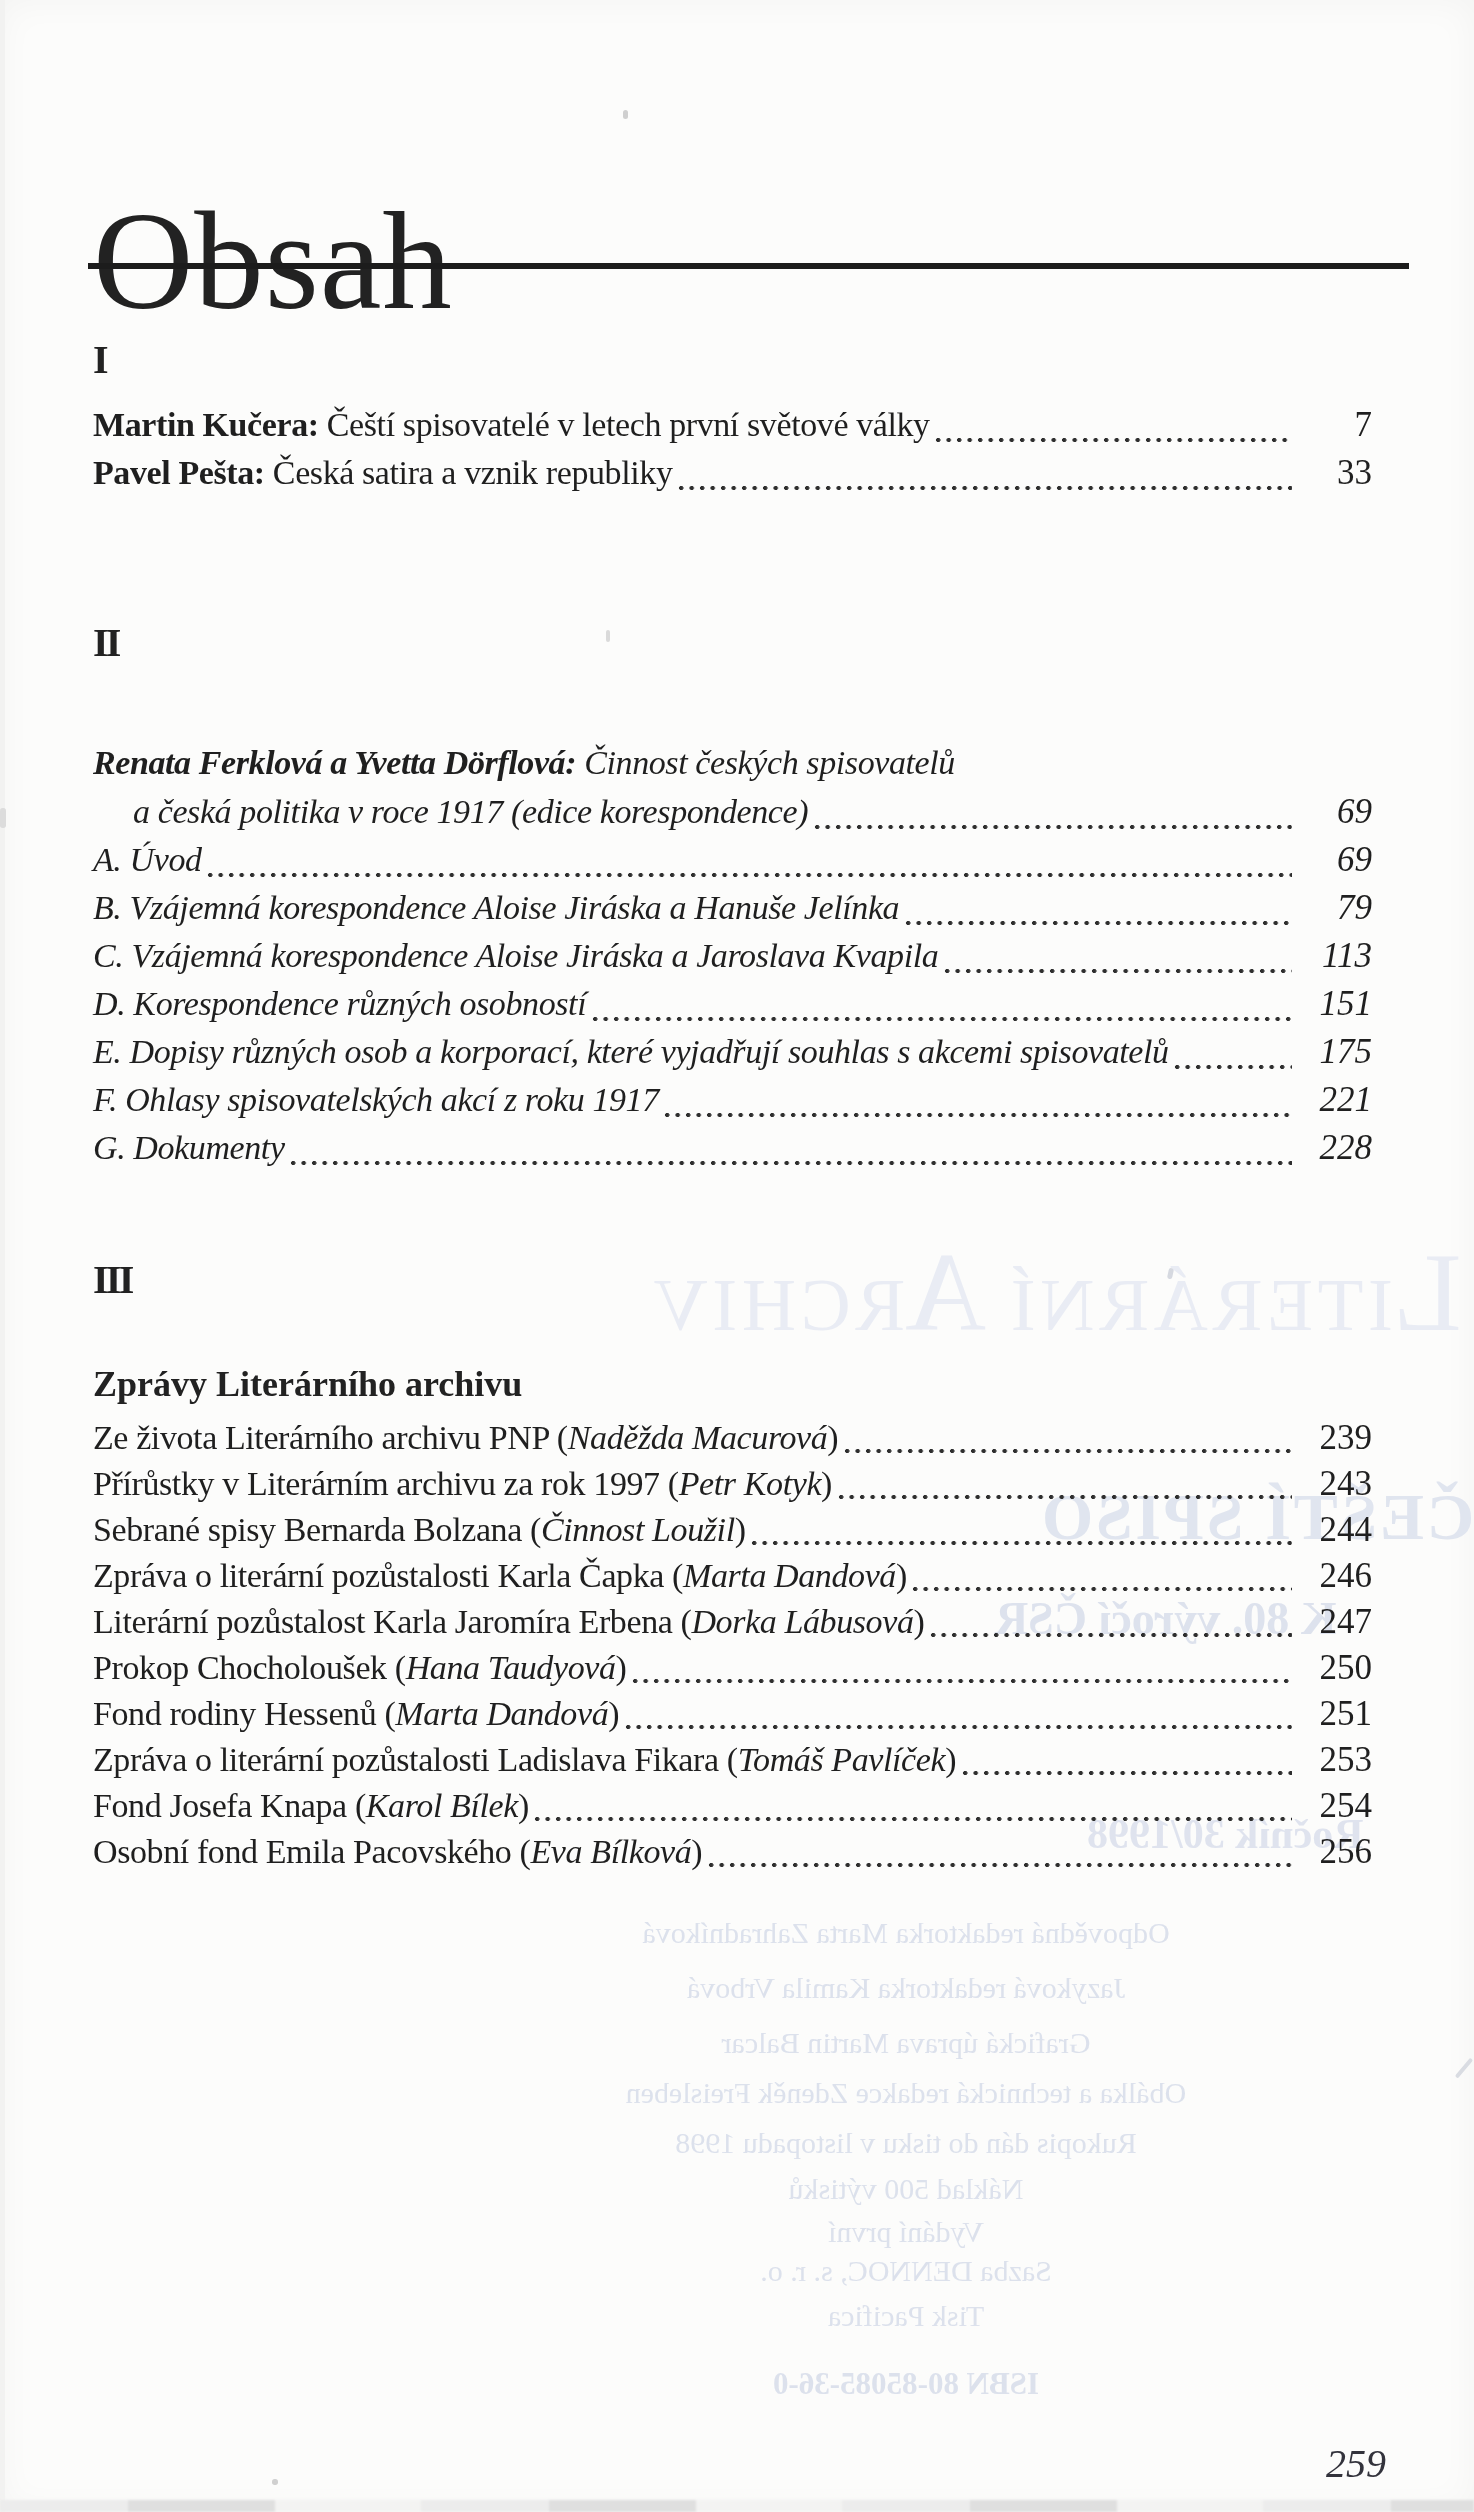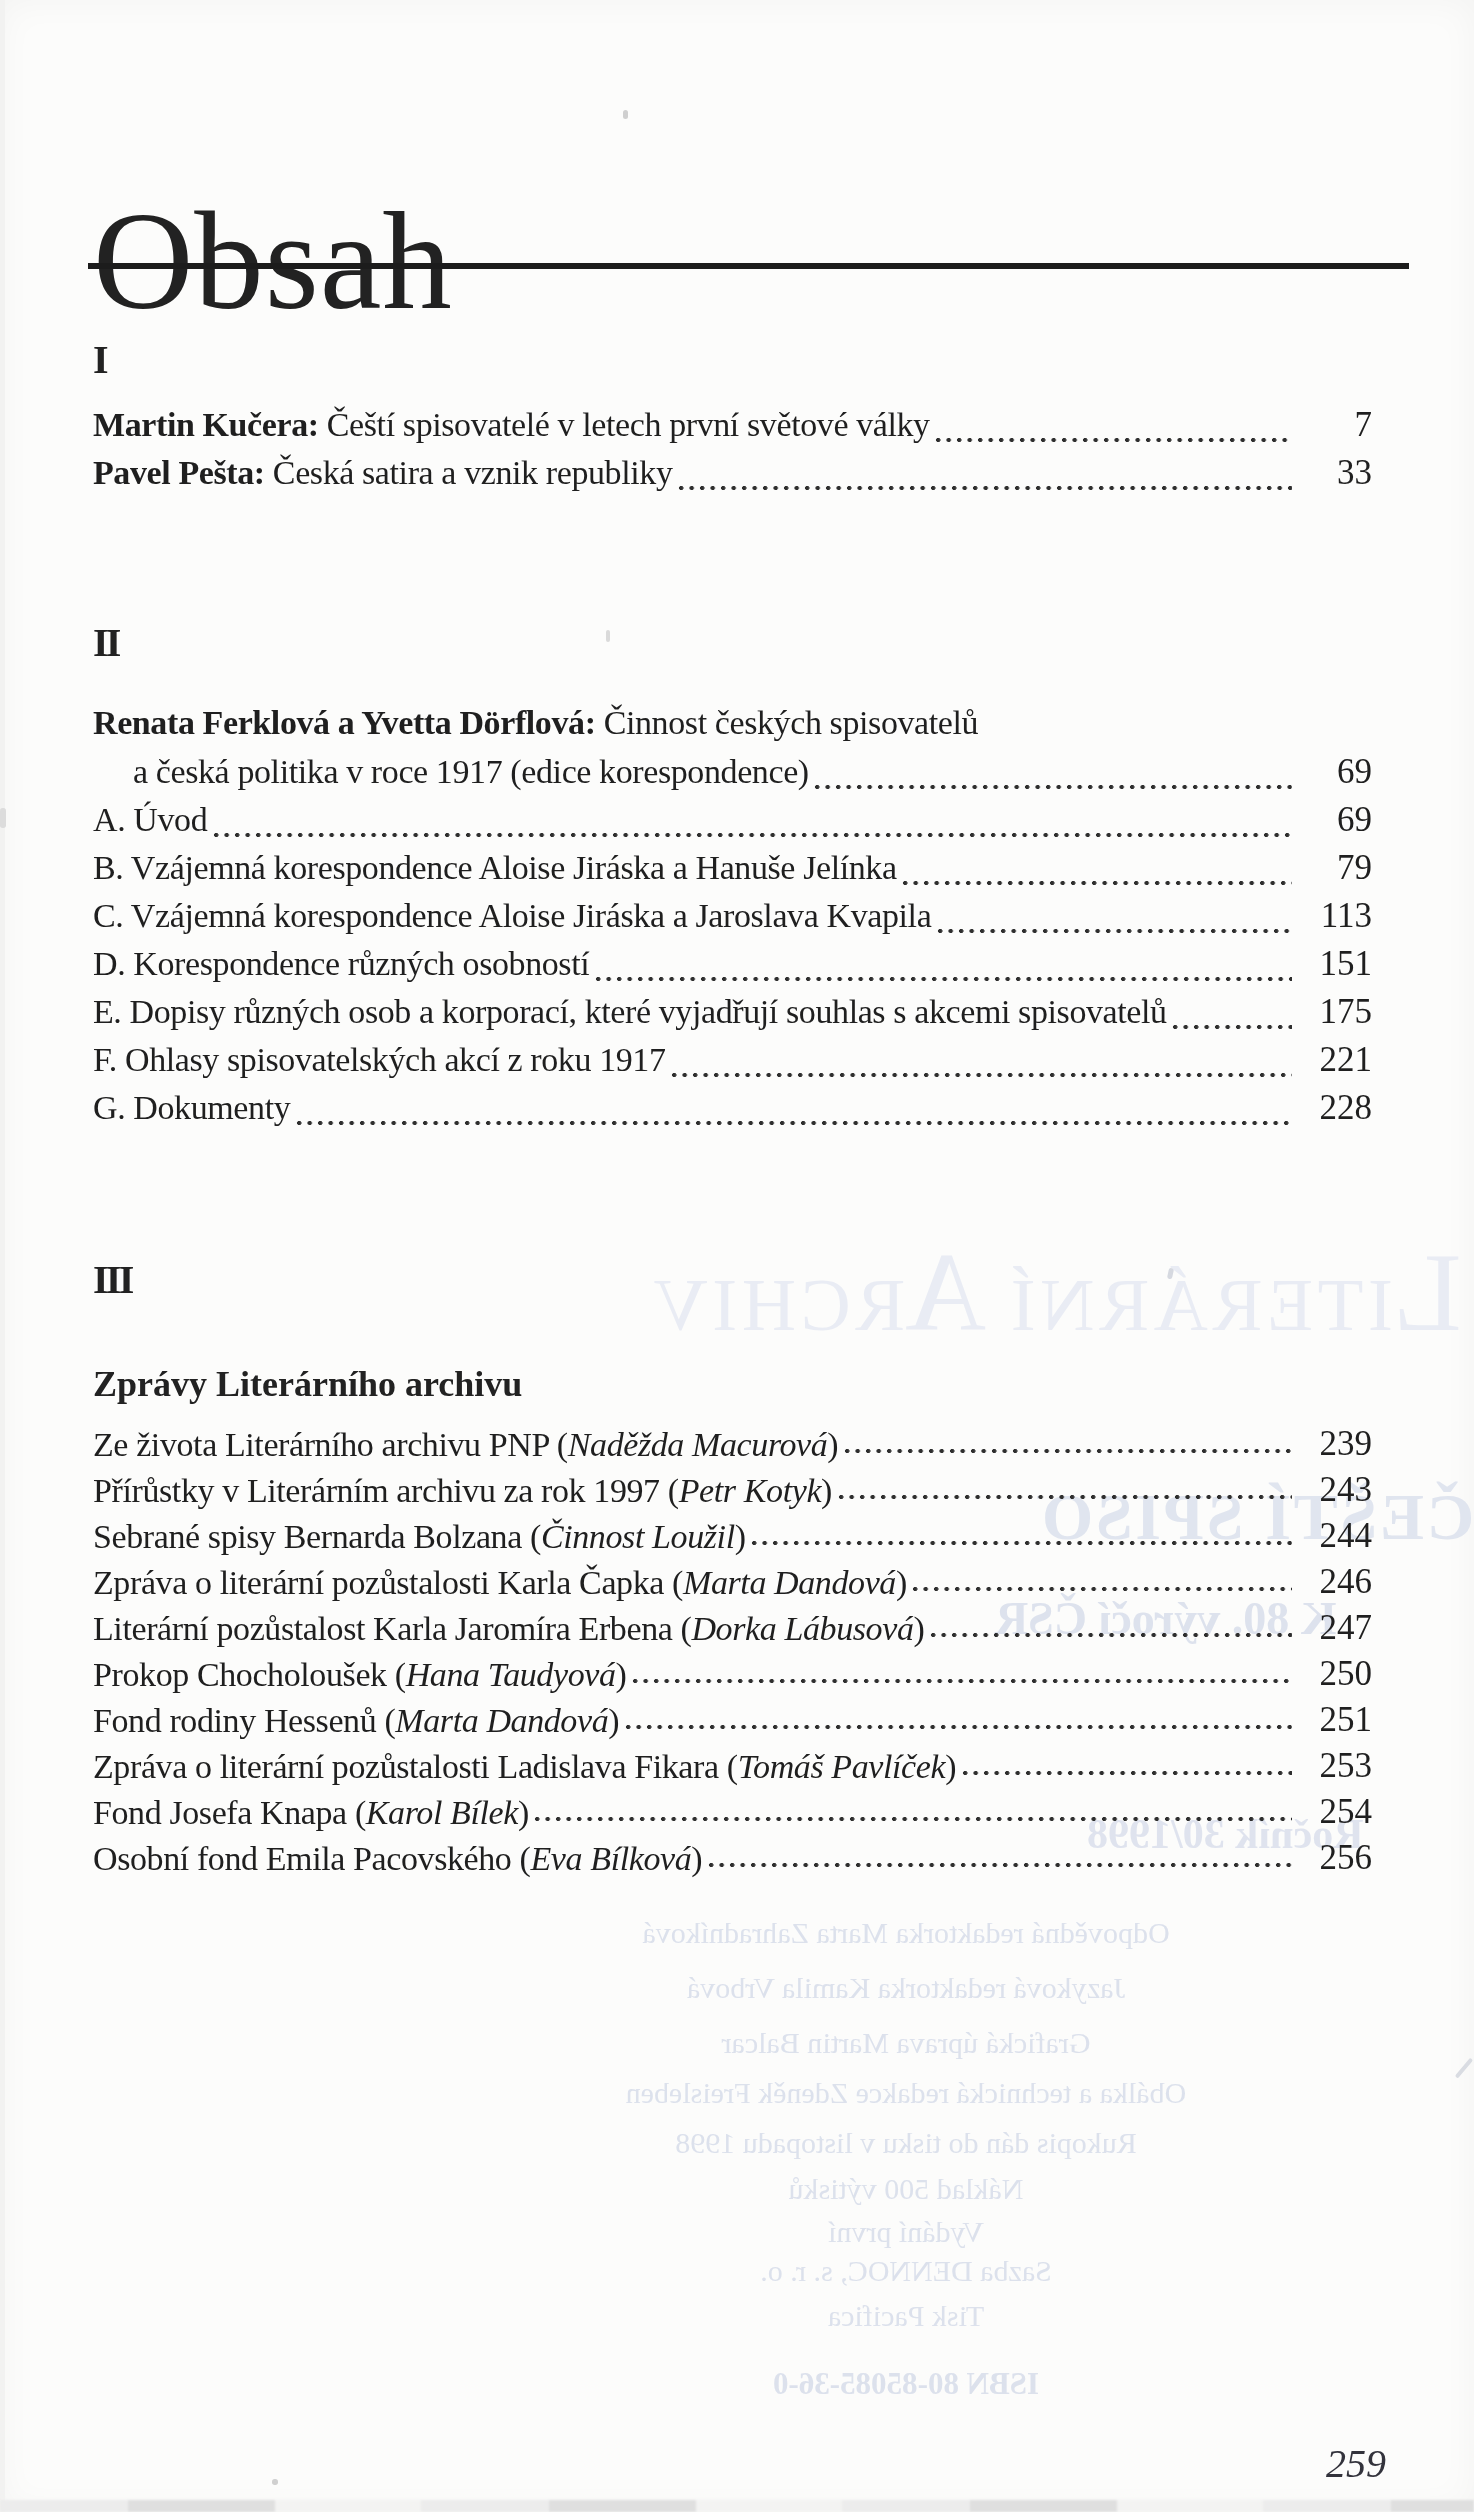--- a/index.html
+++ b/index.html
@@ -10,25 +10,25 @@
     box-shadow:inset 0 0 37px rgba(0,0,0,0.04);
   }
   
   .title{position:absolute;left:93px;top:92px;font-size:139px;line-height:1.1;font-weight:400;letter-spacing:0.9px;color:#222;}
   .title-rule{position:absolute;left:88px;top:263px;width:1321px;height:6.4px;background:#1c1c1c;}
   
   .section{position:absolute;left:93px;width:1279px;}
   #sec1{top:339px;} #sec2{top:622px;} #sec3{top:1259px;}
   .numeral{font-size:40px;font-weight:700;line-height:42px;letter-spacing:-2.7px;color:#222;}
   #sec1 .rows{margin-top:24px;}
-  #sec2 .rows{margin-top:40px;}
+  #sec2 .rows{margin-top:80px;font-style:italic;}
   #sec3 .heading{margin-top:62px;font-size:36px;font-weight:700;line-height:42px;color:#222;}
   #sec3 .rows{margin-top:13px;}
   .row{display:flex;align-items:baseline;height:48px;font-size:34px;}
-  #sec3 .row{height:46px;align-items:flex-end;}
+  #sec3 .row{height:46px;}
   .row .txt{white-space:nowrap;letter-spacing:-0.4px;}
   .row .txt .b{font-weight:700;}
   .row .txt .i{font-style:italic;}
   .dots{
     flex:1 1 0;min-width:9.2px;height:6.4px;align-self:flex-end;margin:0 7.3px 10px 5.5px;
     background-image:radial-gradient(circle at 3.2px 3.2px,#2e2e2e 1.9px,transparent 2.5px);
     background-size:10.5px 6.4px;background-repeat:repeat-x;background-position:left bottom;
   }
   .pg{min-width:73px;text-align:right;font-size:35px;}
   .row.indent .txt{padding-left:40px;}

